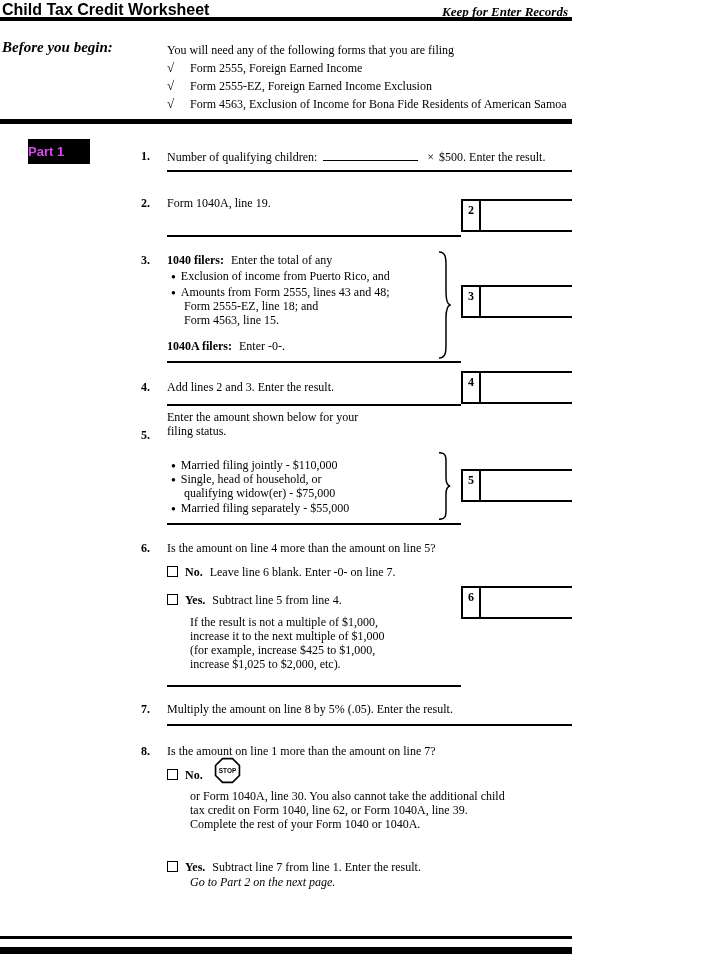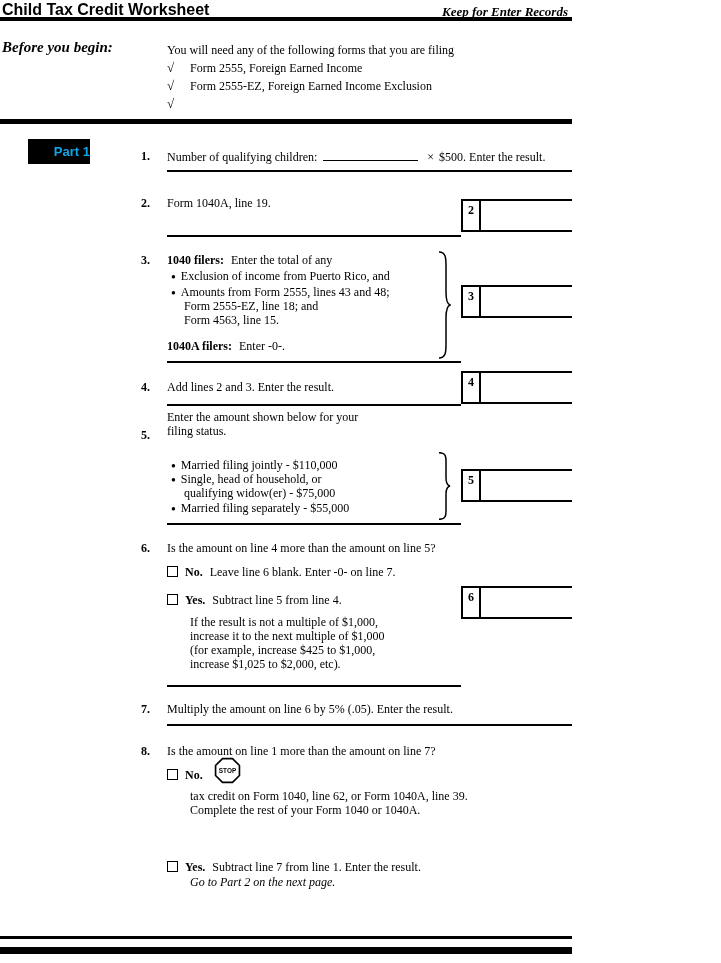--- a/index.html
+++ b/index.html
@@ -14,41 +14,42 @@
   .ul{position:absolute;height:2px;background:#000}
   .lnum{position:absolute;font-weight:bold;white-space:nowrap}
   .txt{position:absolute;white-space:nowrap}
   .lines div{line-height:14px;white-space:nowrap}
   .nbox{position:absolute;width:20px;height:33px;border:2px solid #000;text-align:center;
         padding-top:2px;font-weight:bold;background:#fff}
   .vbox{position:absolute;height:33px;border:2px solid #000;border-left:none;background:#fff}
   .chk{position:absolute;width:11px;height:11px;border:1.5px solid #000;background:#fff}
   .bullet-glyph{font-size:8px;vertical-align:1.5px;margin-right:5px}
   .blank{display:inline-block;width:95px;height:12px;border-bottom:1.5px solid #000;margin-left:6px}
-  .part-label{position:absolute;background:#000;color:#0ea5e9;text-align:right;font-weight:bold;
+  .part-label{position:absolute;background:#000;color:#d946ef;text-align:left;font-weight:bold;
               font-family:"Liberation Sans",sans-serif}
   .gap{margin-left:4px}
 </style>
 </head>
 <body>
 
 <div class="page">
 
   <div class="abs sans b" style="left:2px;top:1px;font-size:16px">Child Tax Credit Worksheet</div>
   <div class="abs b i" style="right:4px;top:4px;font-size:13px">Keep for Enter Records</div>
   <div class="rule" style="top:17px;height:4px"></div>
 
   <div class="abs b i" style="left:2px;top:39px;font-size:15px">Before you begin:</div>
   <div class="txt" style="left:167px;top:43px">You will need any of the following forms that you are filing</div>
 
   <div class="txt" style="left:167px;top:60px;font-size:13px">√</div>
   <div class="txt" style="left:190px;top:61px">Form 2555, Foreign Earned Income</div>
   <div class="txt" style="left:167px;top:78px;font-size:13px">√</div>
   <div class="txt" style="left:190px;top:79px">Form 2555-EZ, Foreign Earned Income Exclusion</div>
   <div class="txt" style="left:167px;top:96px;font-size:13px">√</div>
+  <div class="txt" style="left:190px;top:97px">Form 4563, Exclusion of Income for Bona Fide Residents of American Samoa</div>
 
   <svg class="abs" style="left:686px;top:32px" width="33" height="33" viewBox="0 0 33 33">
     <rect x="0" y="0" width="33" height="33" rx="2" fill="#000"></rect>
     <line x1="25" y1="7" x2="10" y2="22" stroke="#fff" stroke-width="2.4"></line>
     <line x1="28.5" y1="10.5" x2="13.5" y2="25.5" stroke="#fff" stroke-width="2.4"></line>
     <polygon points="9.5,23 12.5,26 6,28.5" fill="#fff"></polygon>
     <line x1="6" y1="9" x2="13" y2="4.5" stroke="#fff" stroke-width="1.3"></line>
     <line x1="4.5" y1="13.5" x2="11.5" y2="9" stroke="#fff" stroke-width="1.3"></line>
   </svg>
 
@@ -144,38 +145,39 @@
     <div>If the result is not a multiple of $1,000,</div>
     <div>increase it to the next multiple of $1,000</div>
     <div>(for example, increase $425 to $1,000,</div>
     <div>increase $1,025 to $2,000, etc).</div>
   </div>
   <div class="ul" style="left:167px;top:685px;width:294px"></div>
   <div class="nbox" style="left:461px;top:586px"><span>6</span></div>
   <div class="vbox" style="left:481px;top:586px;width:111px"></div>
 
   <div class="lnum" style="left:141px;top:702px">7.</div>
-  <div class="txt" style="left:167px;top:702px">Multiply the amount on line 6 by 5% (.05). Enter the result.</div>
+  <div class="txt" style="left:167px;top:702px">Multiply the amount on line 8 by 5% (.05). Enter the result.</div>
   <div class="ul" style="left:167px;top:724px;width:424px"></div>
   <div class="nbox" style="left:591px;top:691px"><span>7</span></div>
   <div class="vbox" style="left:611px;top:691px;width:110px"></div>
 
   <div class="lnum" style="left:141px;top:744px">8.</div>
   <div class="txt" style="left:167px;top:744px">Is the amount on line 1 more than the amount on line 7?</div>
 
   <div class="chk" style="left:167px;top:769px"></div>
   <div class="txt" style="left:185px;top:768px">
     <span class="b">No.</span>
   </div>
   <svg class="abs" style="left:214px;top:757px" width="27" height="27" viewBox="0 0 26 26">
     <polygon points="8.2,1.5 17.8,1.5 24.5,8.2 24.5,17.8 17.8,24.5 8.2,24.5 1.5,17.8 1.5,8.2" fill="#fff" stroke="#000" stroke-width="1.6"></polygon>
     <text x="13" y="15.3" text-anchor="middle" font-family="Liberation Sans, sans-serif" font-size="6.2" font-weight="bold" fill="#000">STOP</text>
   </svg>
 
   <div class="txt lines" style="left:190px;top:789px">
+    <div>or Form 1040A, line 30. You also cannot take the additional child</div>
     <div>tax credit on Form 1040, line 62, or Form 1040A, line 39.</div>
     <div>Complete the rest of your Form 1040 or 1040A.</div>
   </div>
 
   <div class="chk" style="left:167px;top:861px"></div>
   <div class="txt" style="left:185px;top:860px">
     <span class="b">Yes.</span>
     <span class="gap">Subtract line 7 from line 1. Enter the result.</span>
   </div>
   <div class="txt i" style="left:190px;top:875px">Go to Part 2 on the next page.</div>

